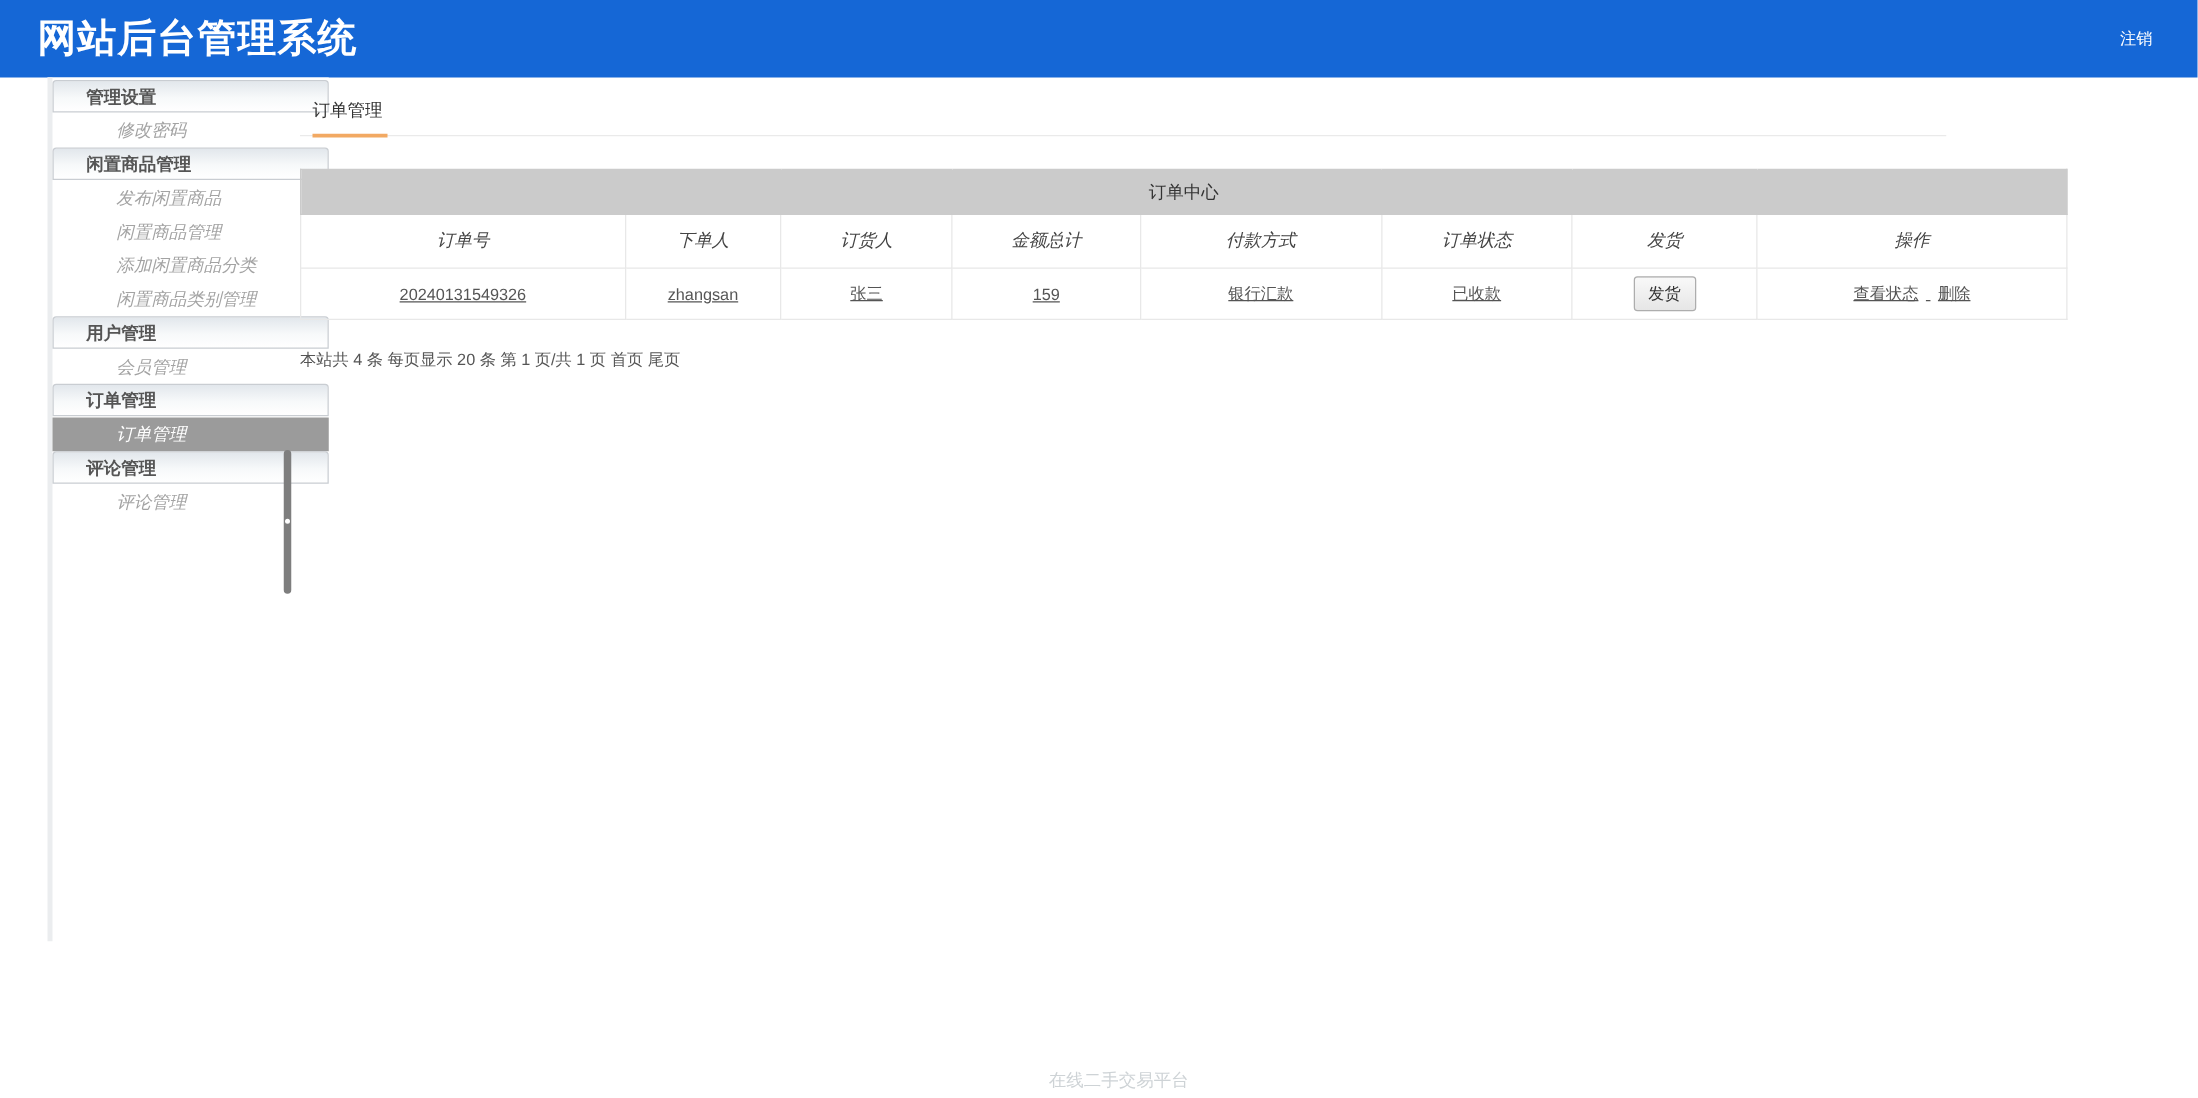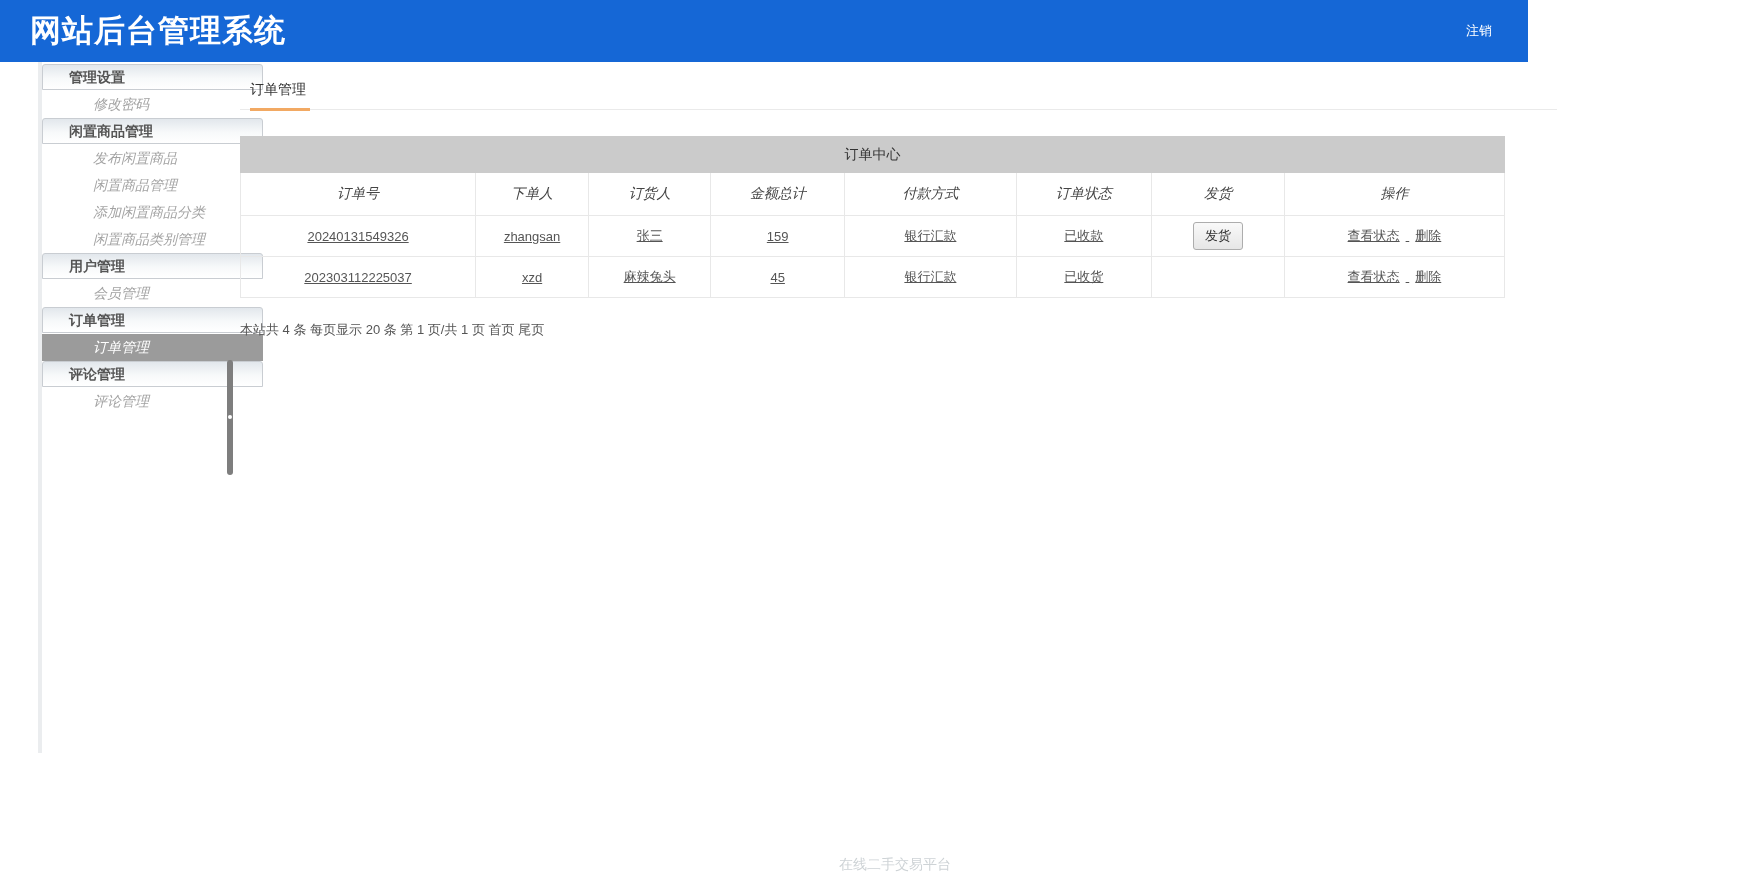--- a/index.html
+++ b/index.html
@@ -5,21 +5,21 @@
   :root{
     --header-bg:#1567d6; --header-text:#ffffff; --tab-underline:#f2a963;
     --table-title-bg:#cbcbcb; --table-border:#e8e8e8; --active-item-bg:#9b9b9b;
     --section-text:#555555; --subitem-text:#a3a3a3; --cell-text:#555555;
     --footer-text:#ced3d6; --scrollbar-thumb:#7e7e7e;
   }
   *{box-sizing:border-box; margin:0; padding:0;}
   html,body{width:1758px; height:878px; overflow:hidden;
     font-family:"Liberation Sans", sans-serif; background:#ffffff;}
   
-  .app-header{position:absolute; left:0; top:0; width:1528px; height:62px;
+  .app-header{position:absolute; left:0; top:0; width:1758px; height:62px;
     background:var(--header-bg);}
   .app-title{position:absolute; left:30px; top:50%; transform:translateY(-50%);
     color:var(--header-text); font-size:31px; font-weight:bold; letter-spacing:1px;}
   .logout{position:absolute; right:36px; top:50%; transform:translateY(-50%);
     color:var(--header-text); font-size:13px; text-decoration:none; cursor:pointer;}
   
   .sidebar{position:absolute; left:0; top:62px; width:225px; height:691px;
     background:#ffffff; border-left:4px solid #ebedef; padding-top:2px;margin-left:38px;}
   .side-section{height:26px; line-height:24px; margin-bottom:1px;
     background:linear-gradient(#e2e7ec, #f7f9fa 55%, #ffffff);
@@ -32,21 +32,21 @@
   .side-scrollbar{position:absolute; left:227px; top:360px; width:6px; height:115px;
     background:var(--scrollbar-thumb); border-radius:3px; cursor:pointer;}
   .side-scrollbar::after{content:""; position:absolute; left:1px; top:55px;
     width:4px; height:4px; background:#ffffff; border-radius:50%;}
   
   .main{position:absolute; left:240px; top:62px; width:1317px;}
   .tabbar{padding:18px 0 0 10px; border-bottom:1px solid #eaeaea;}
   .tab{display:inline-block; font-size:14px; color:#333333; padding:0 4px 9px 0;
     border-bottom:3px solid var(--tab-underline); margin-bottom:-2px;
     min-width:52px; cursor:pointer;}
-  .orders-table{width:1265px; margin-top:26px; border-collapse:collapse;
+  .orders-table{width:1414px; margin-top:26px; border-collapse:collapse;
     font-size:13px; color:var(--cell-text);}
   .orders-table .title-row th{height:36px; background:var(--table-title-bg);
     border:1px solid var(--table-title-bg); color:#333333; font-size:14px;
     font-weight:normal; text-align:center;}
   .orders-table .head-row th{height:43px; border:1px solid var(--table-border);
     font-weight:normal; font-size:14px; color:#444444; text-align:center;font-style:italic;}
   .orders-table td{height:41px; border:1px solid var(--table-border);
     text-align:center;text-decoration:underline;}
   .ship-btn{display:inline-block; padding:4px 11px; font-size:13px; color:#333333;
     background:linear-gradient(#f9f9f9,#e6e6e6); border:1px solid #adadad;
@@ -149,35 +149,20 @@
       <td>
         <button class="ship-btn">发货</button>
       </td>
       <td>
         <a class="action-link">查看状态</a>
         <a class="action-link">删除</a>
       </td>
     </tr>
 
 
-    <tr>
-      <td>202303112225037</td>
-      <td>xzd</td>
-      <td>麻辣兔头</td>
-      <td>45</td>
-      <td>银行汇款</td>
-      <td>已收货</td>
-      <td>
-        
-      </td>
-      <td>
-        <a class="action-link">查看状态</a>
-        <a class="action-link">删除</a>
-      </td>
-    </tr>
 
   </tbody>
   </table>
 
   <div class="pagination">
     <span>本站共 4 条 每页显示 20 条 第 1 页/共 1 页</span>
     <a>首页</a>
     <a>尾页</a>
   </div>
 </main>

